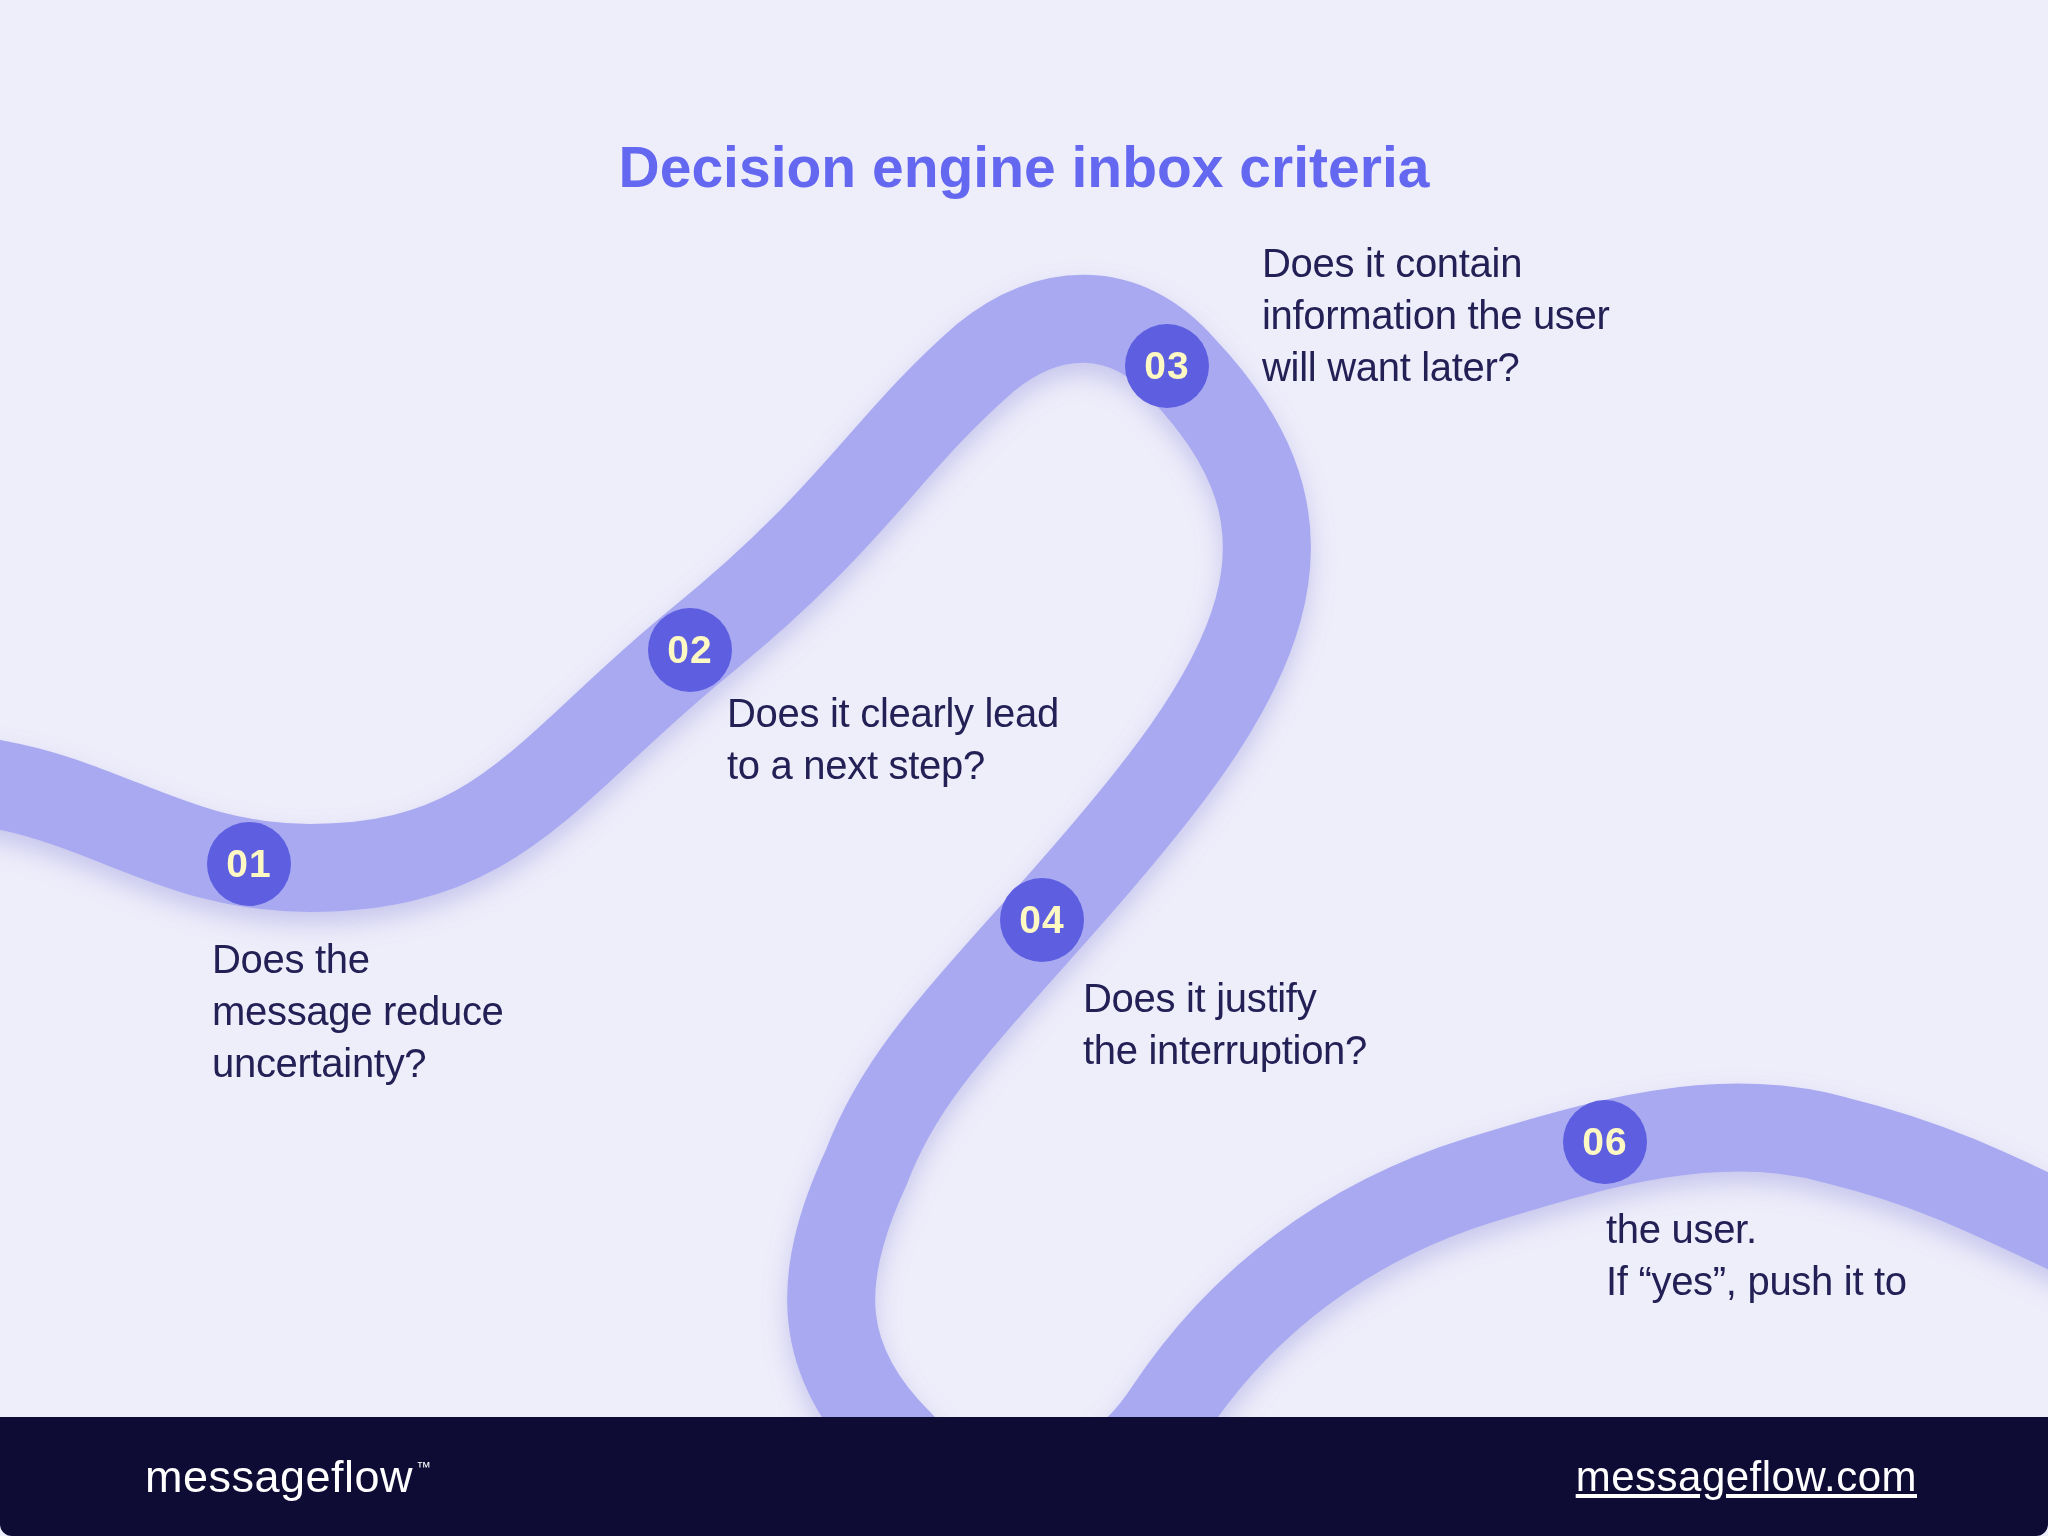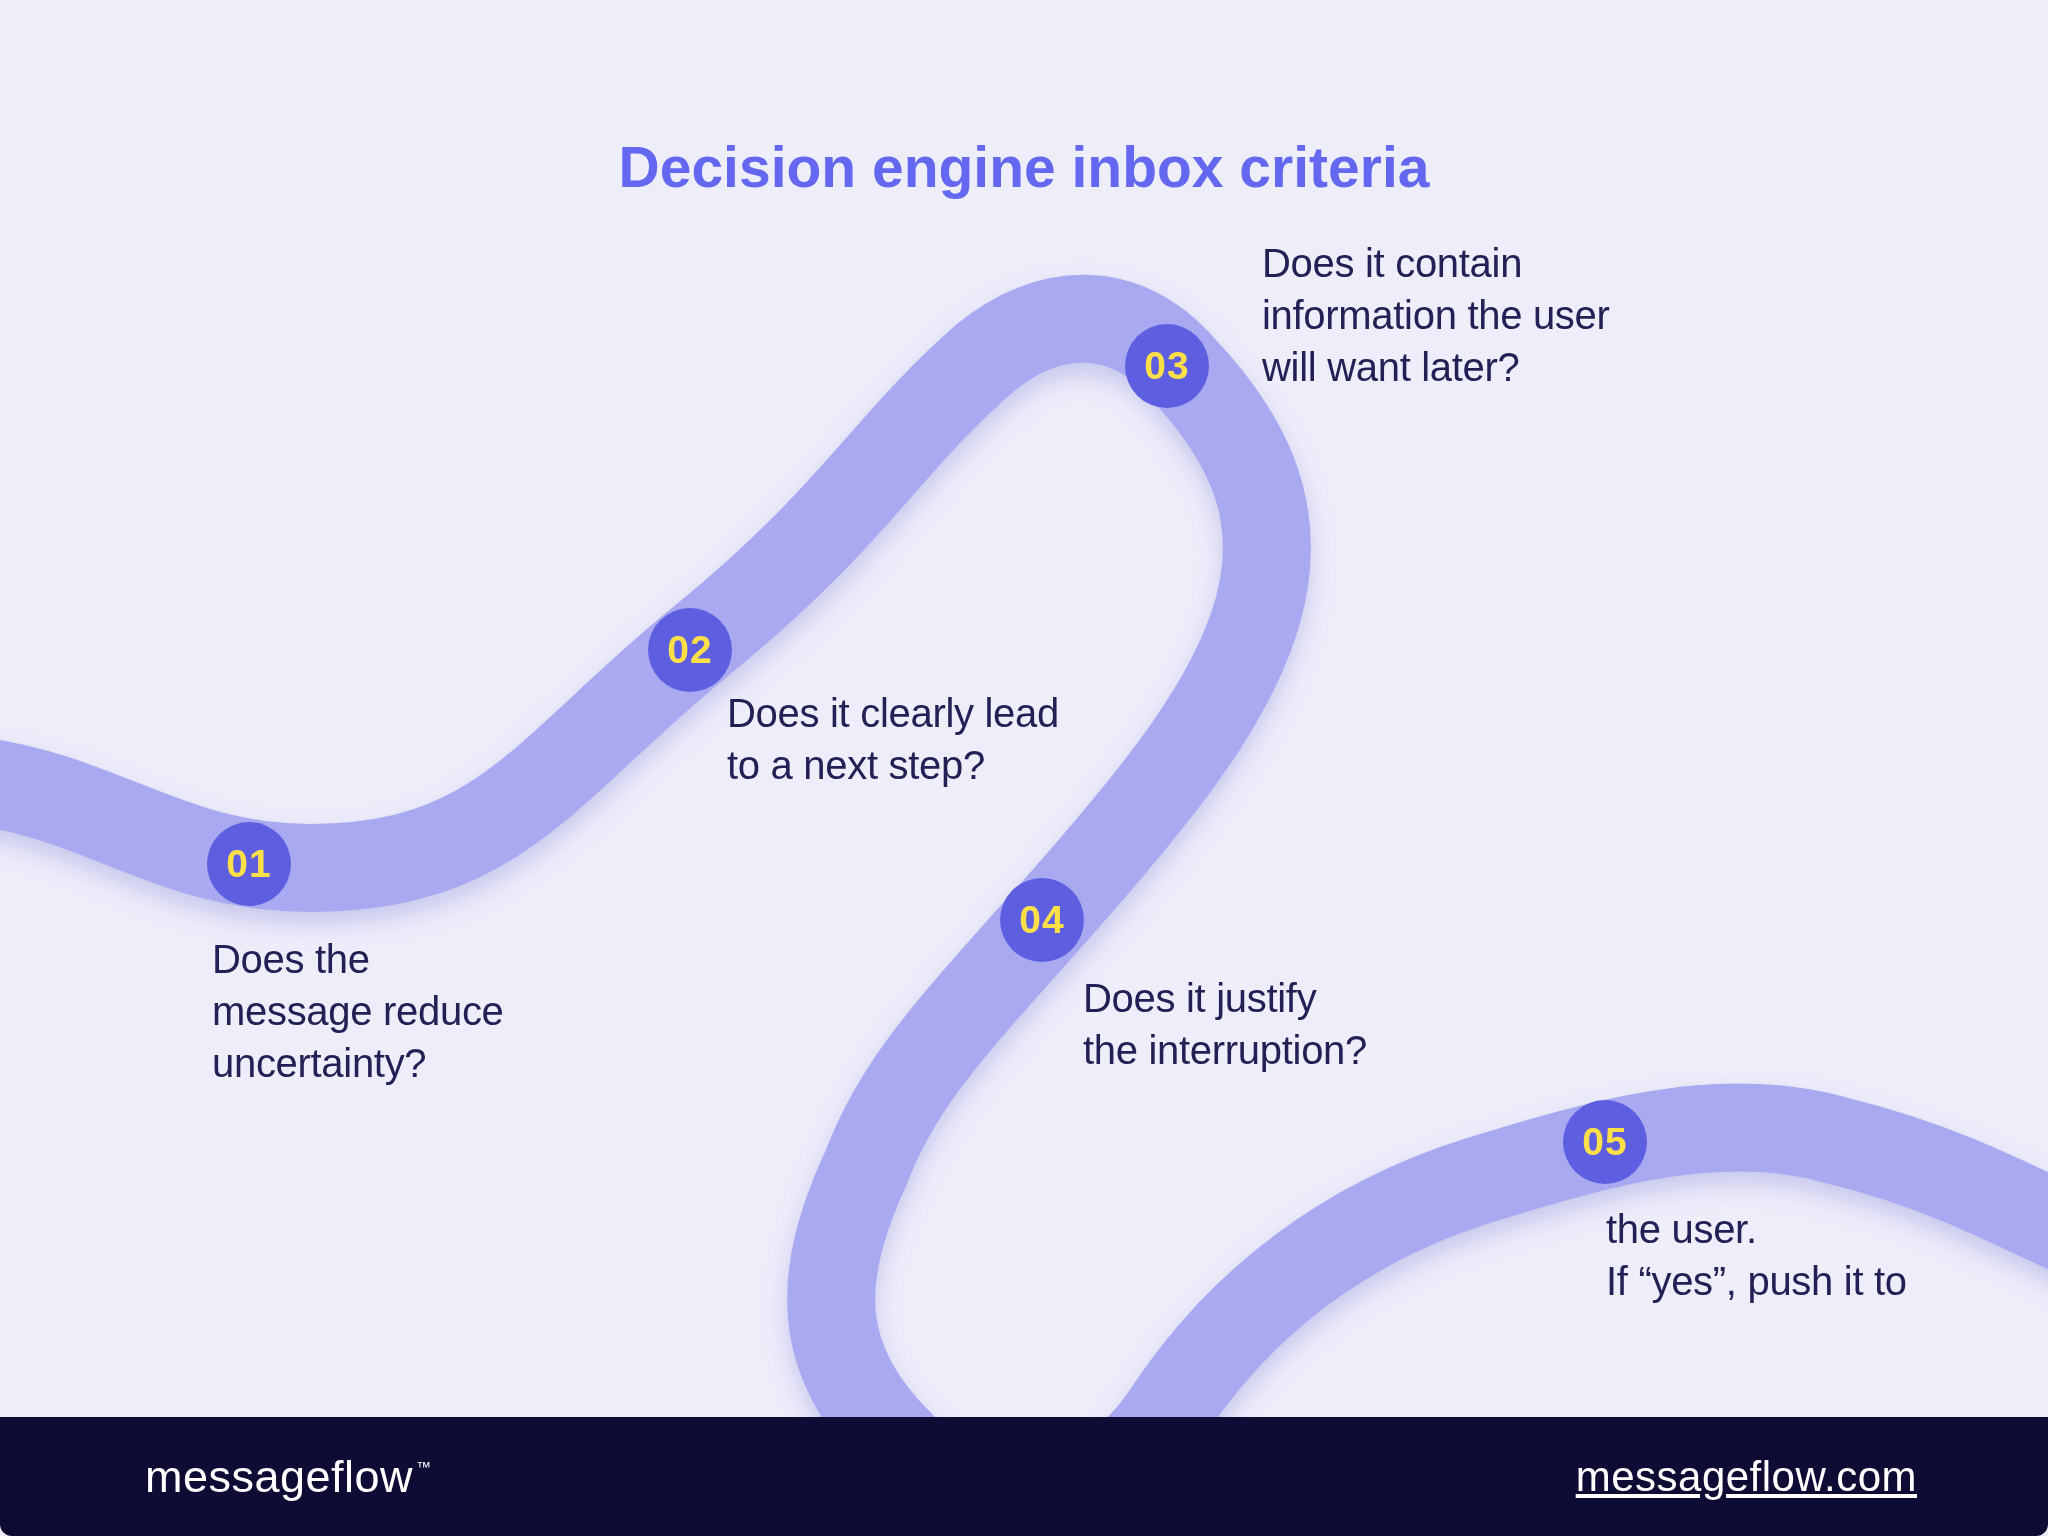--- a/index.html
+++ b/index.html
@@ -21,21 +21,21 @@
   .canvas{position:relative;width:2048px;height:1536px;overflow:hidden;border-radius:12px;}
   .flow-svg{position:absolute;left:0;top:0;width:2048px;height:1536px;}
   .page-title{
     position:absolute;top:96px;left:0;width:100%;
     text-align:center;
     font-size:57px;font-weight:700;letter-spacing:0px;
     color:var(--accent);
   }
   .marker{
     position:absolute;width:84px;height:84px;border-radius:50%;
-    background:var(--circle);color:#fde047;
+    background:var(--circle);color:#fef9c3;
     display:flex;align-items:center;justify-content:center;
     font-size:39px;font-weight:700;letter-spacing:1px;text-align:right;
   }
   .m1{left:207px;top:822px;}
   .m2{left:648px;top:608px;}
   .m3{left:1125px;top:324px;}
   .m4{left:1000px;top:878px;}
   .m5{left:1563px;top:1100px;}
   .step-text{
     position:absolute;
@@ -94,21 +94,21 @@
   <div class="marker m2">
     <span>02</span>
   </div>
   <div class="marker m3">
     <span>03</span>
   </div>
   <div class="marker m4">
     <span>04</span>
   </div>
   <div class="marker m5">
-    <span>05</span>
+    <span>06</span>
   </div>
 
   <div class="step-text t1">
     <div>Does the</div>
     <div>message reduce</div>
     <div>uncertainty?</div>
   </div>
   <div class="step-text t3">
     <div>Does it contain</div>
     <div>information the user</div>

